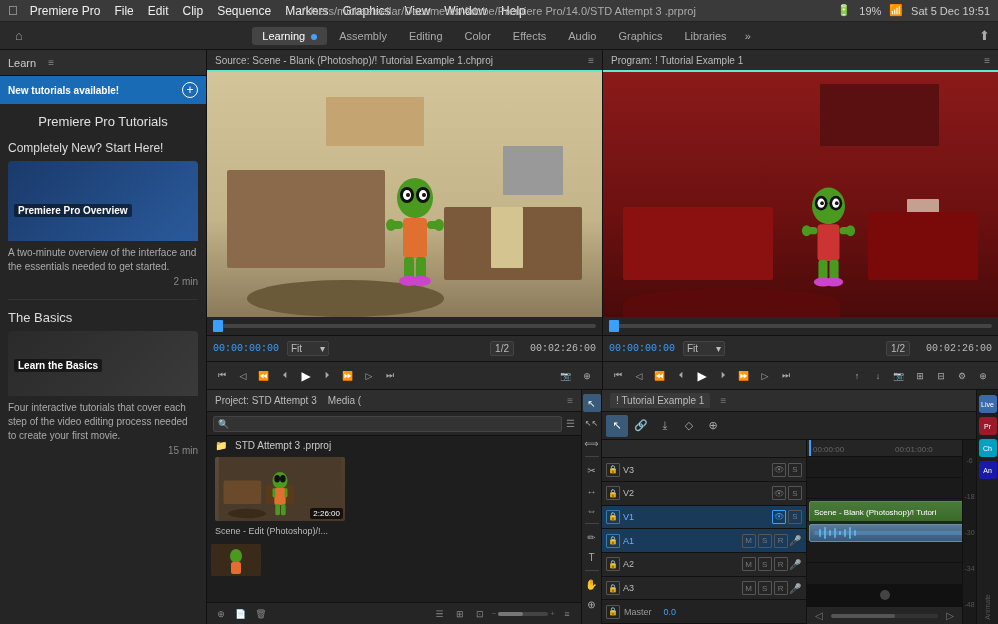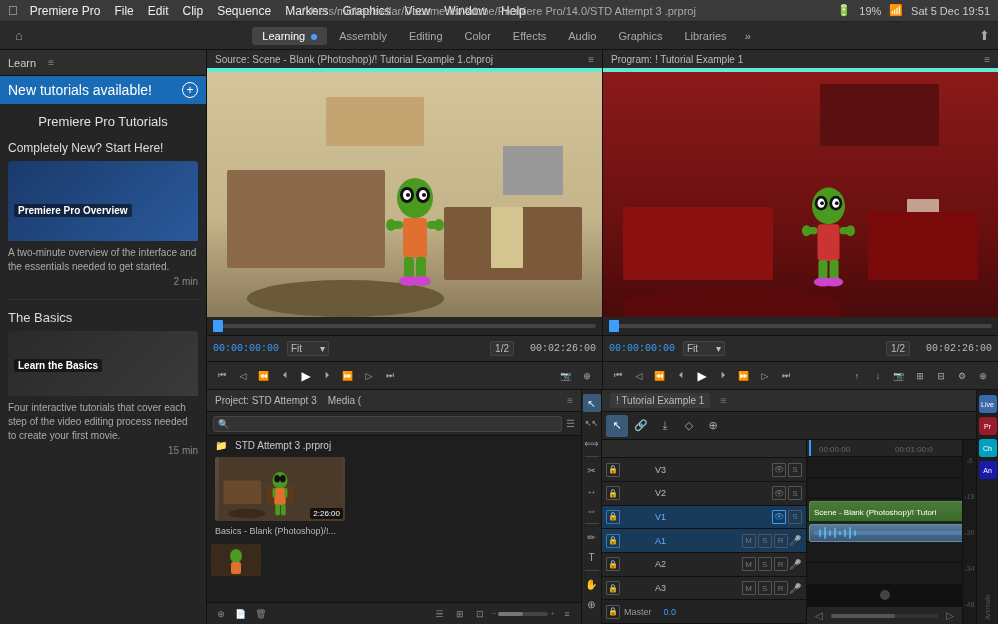--- a/index.html
+++ b/index.html
@@ -141,23 +141,23 @@
       color: #888;
     }
     .new-tutorials-banner {
       background: #1a6bb5;
       padding: 6px 8px;
       display: flex;
       align-items: center;
       justify-content: space-between;
     }
     .new-tutorials-text {
-      font-size: 14px;
+      font-size: 10px;
       color: #fff;
-      font-weight: 400;
+      font-weight: 700;
     }
     .plus-btn {
       width: 16px;
       height: 16px;
       border: 1px solid #fff;
       border-radius: 50%;
       display: flex;
       align-items: center;
       justify-content: center;
       color: #fff;
@@ -267,21 +267,21 @@
       flex-direction: column;
       border-right: 1px solid #111;
     }
     .monitor-header {
       height: 22px;
       background: #2a2a2a;
       display: flex;
       align-items: center;
       padding: 0 8px;
       gap: 2px;
-      border-bottom: 4px solid #5eead4;
+      border-bottom: 2px solid #5eead4;
     }
     .monitor-title {
       font-size: 10px;
       color: #bbb;
       flex: 1;
     }
     .monitor-menu-icon {
       color: #888;
       font-size: 10px;
     }
@@ -617,21 +617,20 @@
       display: flex;
       align-items: center;
       justify-content: center;
       border: 1px solid #555;
       border-radius: 1px;
     }
     .track-name {
       font-size: 9px;
       color: #bbb;
       min-width: 20px;
-      margin-left: 32px;
     }
     .track-controls {
       display: flex;
       align-items: center;
       gap: 2px;
       margin-left: auto;
     }
     .mute-btn, .solo-btn, .rec-btn {
       font-size: 8px;
       color: #777;
@@ -1145,21 +1144,21 @@
                   <ellipse cx="68" cy="23" rx="3" ry="4" fill="#111"></ellipse>
                   <rect x="59" y="33" width="12" height="18" rx="2" fill="#e07030"></rect>
                   <rect x="57" y="33" width="3" height="10" rx="2" fill="#4a9a20"></rect>
                   <rect x="70" y="33" width="3" height="10" rx="2" fill="#4a9a20"></rect>
                   <rect x="60" y="50" width="5" height="12" rx="2" fill="#4a9a20"></rect>
                   <rect x="66" y="50" width="5" height="12" rx="2" fill="#4a9a20"></rect>
                 </svg>
               </div>
               <div style="position:absolute;bottom:2px;right:2px;background:rgba(0,0,0,0.7);padding:1px 3px;border-radius:2px;font-size:8px;color:#fff">2:26:00</div>
             </div>
-            <div class="clip-thumb-name">Basics - Blank (Photoshop)/!...</div>
+            <div class="clip-thumb-name">Scene - Edit (Photoshop)/!...</div>
           </div>
 
           <div style="padding: 4px 4px 0; display:flex; gap:4px; align-items:flex-start;">
             <div style="width:50px;height:32px;background:#2a2a2a;border-radius:2px;overflow:hidden;flex-shrink:0;">
               <svg width="50" height="32" viewBox="0 0 50 32">
                 <rect width="50" height="32" fill="#3a2a1a"></rect>
                 <ellipse cx="25" cy="12" rx="6" ry="7" fill="#4a9a20"></ellipse>
                 <rect x="20" y="18" width="10" height="12" rx="2" fill="#e07030"></rect>
               </svg>
             </div>
@@ -1284,21 +1283,21 @@
               <div class="track-btn">🔒</div>
               <span class="master-label">Master</span>
               <span class="master-vol">0.0</span>
             </div>
           </div>
 
           <div class="timeline-tracks-content">
 
             <div class="timeline-ruler">
               <div class="playhead-line" style="left:2px;"></div>
-              <span class="ruler-mark" style="left:12px;">00:00:00</span>
+              <span class="ruler-mark" style="left:6px;">00:00:00</span>
               <span class="ruler-mark" style="left:88px;">00:01:00:0</span>
 
             </div>
 
             <div class="track-content empty"></div>
 
             <div class="track-content empty"></div>
 
             <div class="track-content">
               <div class="track-clip video-clip" style="left:2px;width:290px;">

